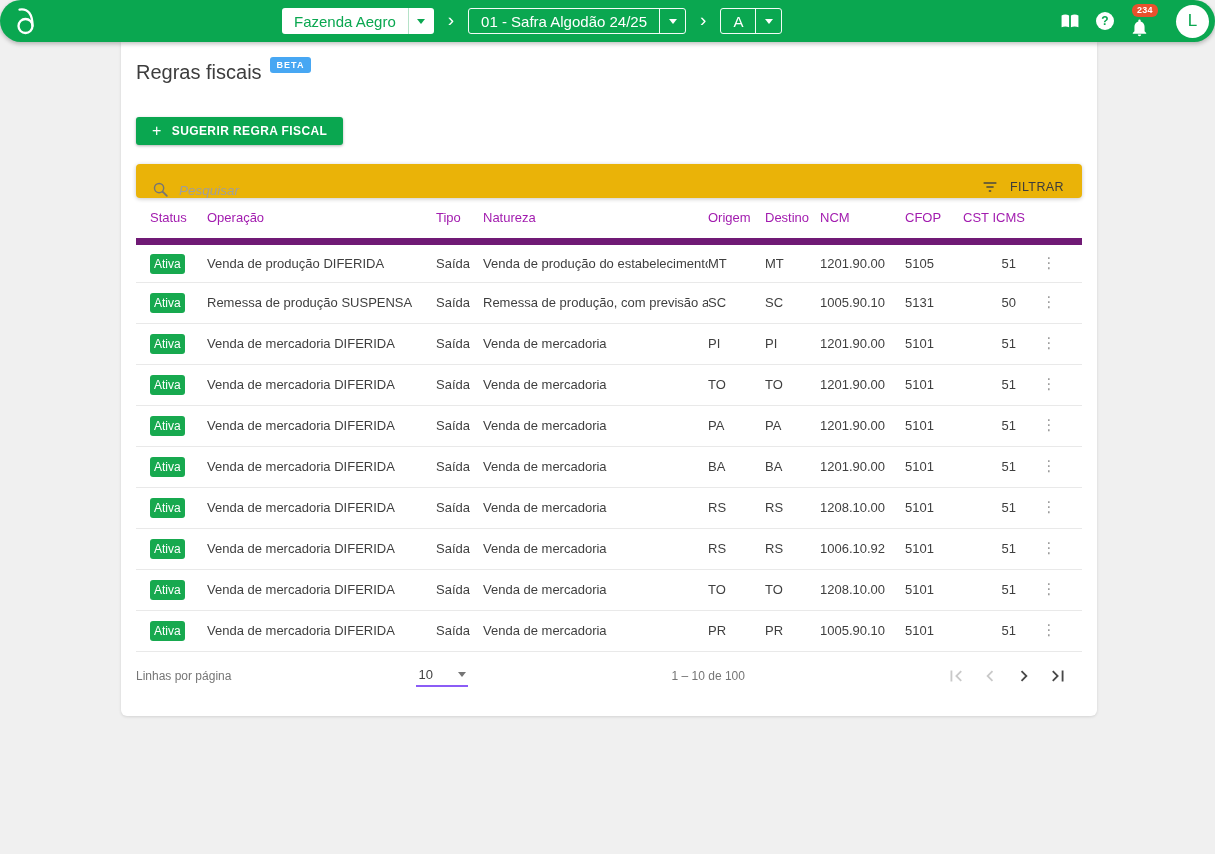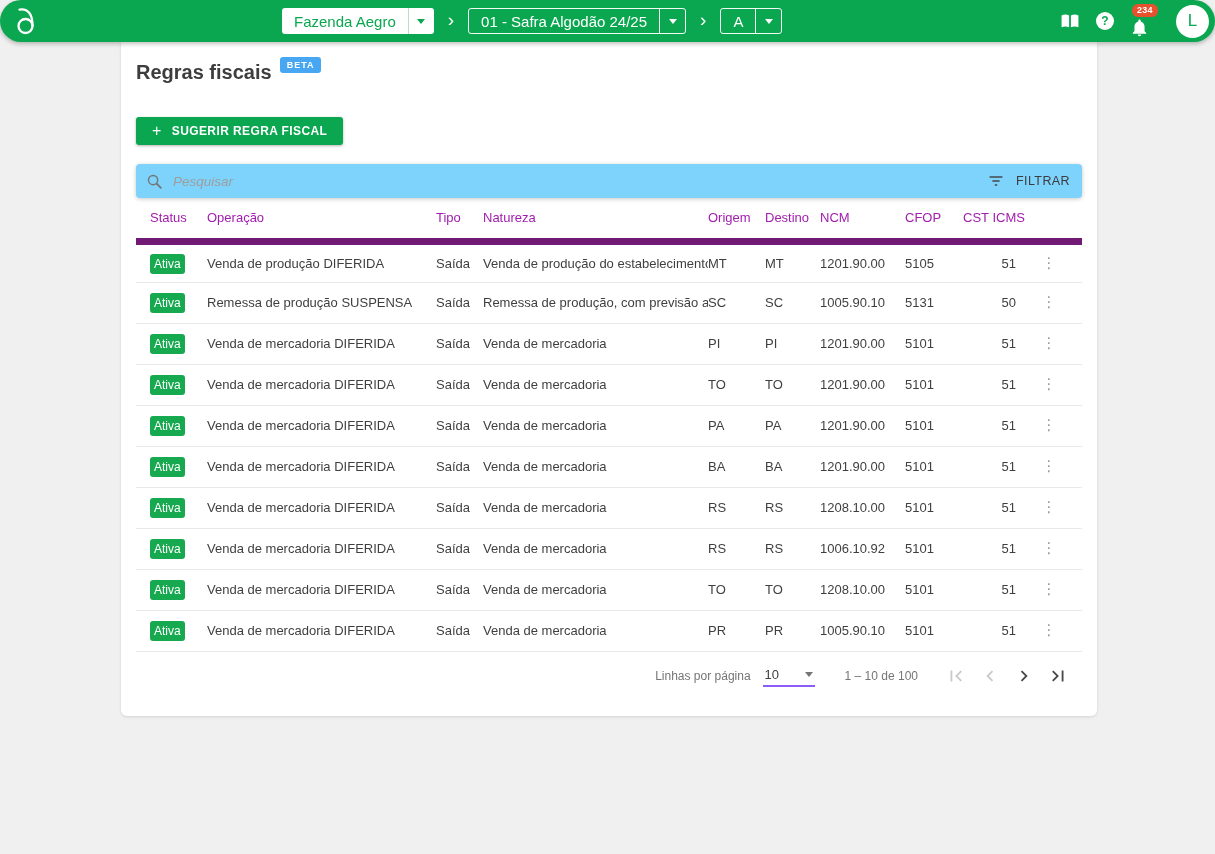--- a/index.html
+++ b/index.html
@@ -35,52 +35,52 @@
   .avatar { width:33px; height:33px; border-radius:50%; background:#ffffff; color:#0aa750;
     font-size:17px; display:flex; align-items:center; justify-content:center; cursor:pointer; }
 
   
   .card {
     position:absolute; left:121px; top:42px; width:976px; height:674px;
     background:#ffffff; border-radius:0 0 6px 6px; box-shadow:0 1px 3px rgba(0,0,0,0.12);
     padding:18px 15px 0 15px;
   }
   .title-row { display:flex; align-items:flex-start; gap:8px; }
-  .page-title { font-size:20px; font-weight:700; color:#3d3d3d; line-height:24px; }
+  .page-title { font-size:20px; font-weight:400; color:#3d3d3d; line-height:24px; }
   .beta-badge { background:#47a7f3; color:#fff; font-size:9px; font-weight:bold; letter-spacing:1px;
     padding:3px 7px; border-radius:3px; margin-top:-3px; }
 
   .btn-suggest { margin-top:33px; height:28px; background:#0aa750; color:#fff; border:none; border-radius:3px;
     padding:0 16px; font-family:"Liberation Sans", sans-serif; font-size:12px; font-weight:bold; letter-spacing:0.4px;
     display:flex; align-items:center; gap:10px; cursor:pointer; box-shadow:0 1px 3px rgba(0,0,0,0.3); }
   .btn-suggest .plus { font-size:16px; font-weight:400; line-height:1; }
 
-  .searchbar { margin-top:19px; height:34px; background:#7dd3fc; border-radius:4px;
-    box-shadow:0 1px 4px rgba(0,0,0,0.22); display:flex; align-items:center; padding:0 10px; }
+  .searchbar { margin-top:19px; height:34px; background:#eab308; border-radius:4px;
+    box-shadow:0 1px 4px rgba(0,0,0,0.22); display:flex; align-items:flex-end; padding:0 16px; }
   .searchbar input { flex:1; border:none; outline:none; font-family:"Liberation Sans", sans-serif;
     font-size:13.5px; font-style:italic; color:#555; margin-left:10px; background:transparent; }
   .searchbar input::placeholder { color:#9e9e9e; font-style:italic; }
   .filter-btn { display:flex; align-items:center; gap:12px; font-size:12.5px; color:#3c3c3c;
     letter-spacing:0.4px; cursor:pointer; padding:4px 2px; }
 
   
   table { width:946px; border-collapse:collapse; table-layout:fixed; }
   thead th { height:43px; font-size:13px; font-weight:400; color:#a21caf; text-align:left;
     border-bottom:7px solid #701a75; white-space:nowrap; }
   tbody td { height:41px; font-size:13px; color:#3f3f3f; border-bottom:1px solid #e9e9e9;
     white-space:nowrap; overflow:hidden; }
   th:first-child, td:first-child { padding-left:14px; }
   .c-cst { text-align:right; }
   .c-menu { text-align:center; }
   .status-badge { background:#17a94f; color:#fff; font-size:12px; padding:3px 4px; border-radius:3px; }
   .kebab { color:#9a9a9a; font-size:15px; letter-spacing:0; cursor:pointer; display:inline-block;
     line-height:1; padding:2px 6px; font-family:"DejaVu Sans", sans-serif; }
 
   
-  .pagination { height:48px; display:flex; align-items:center; justify-content:flex-end; padding-right:12px; }
+  .pagination { height:48px; display:flex; align-items:center; justify-content:space-between; padding-right:12px; }
   .pg-label { font-size:12px; color:#757575; }
   .pg-select { display:flex; align-items:center; justify-content:space-between; width:52px; margin-left:12px;
     border-bottom:2px solid #8b5cf6; padding:2px 2px 3px 2px; font-size:13px; color:#424242; cursor:pointer; }
   .pg-select .caret { color:#757575; }
   .pg-range { font-size:12px; color:#757575; margin-left:30px; }
   .pg-nav { display:flex; align-items:center; margin-left:26px; gap:10px; }
   .pg-nav .nav-btn { width:24px; height:24px; display:flex; align-items:center; justify-content:center; cursor:pointer; }
   .pg-nav .disabled { cursor:default; }
 </style>
 </head>

